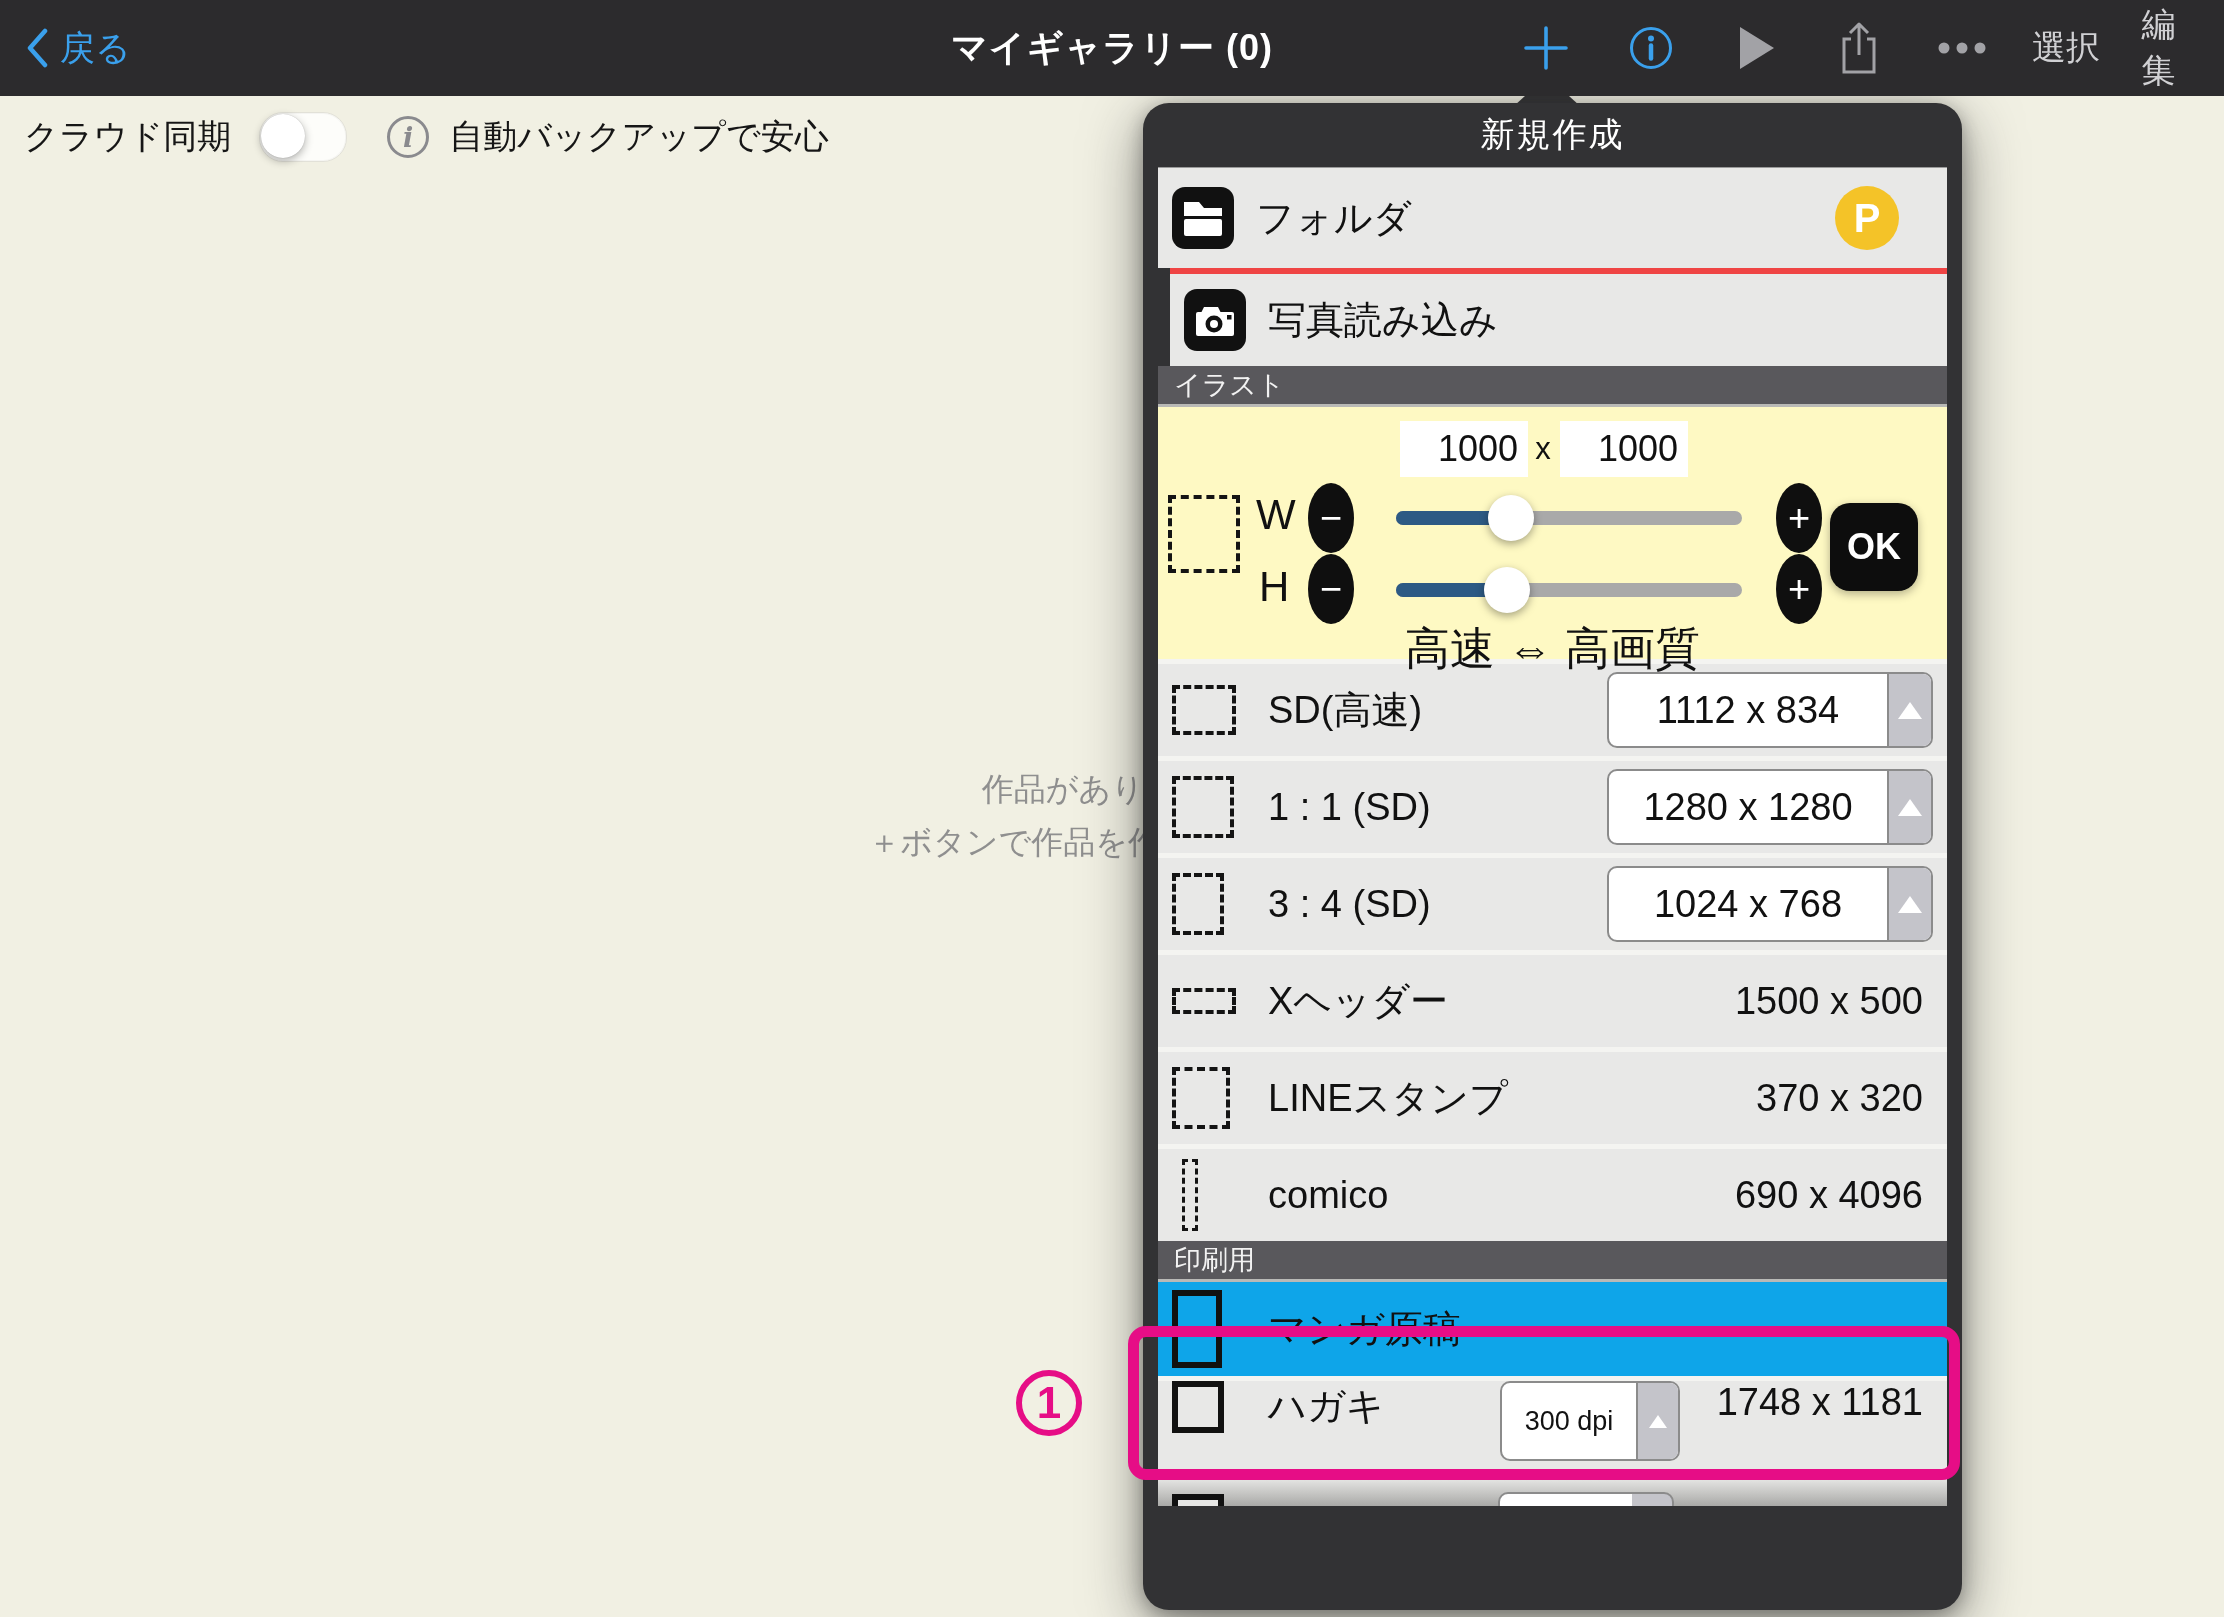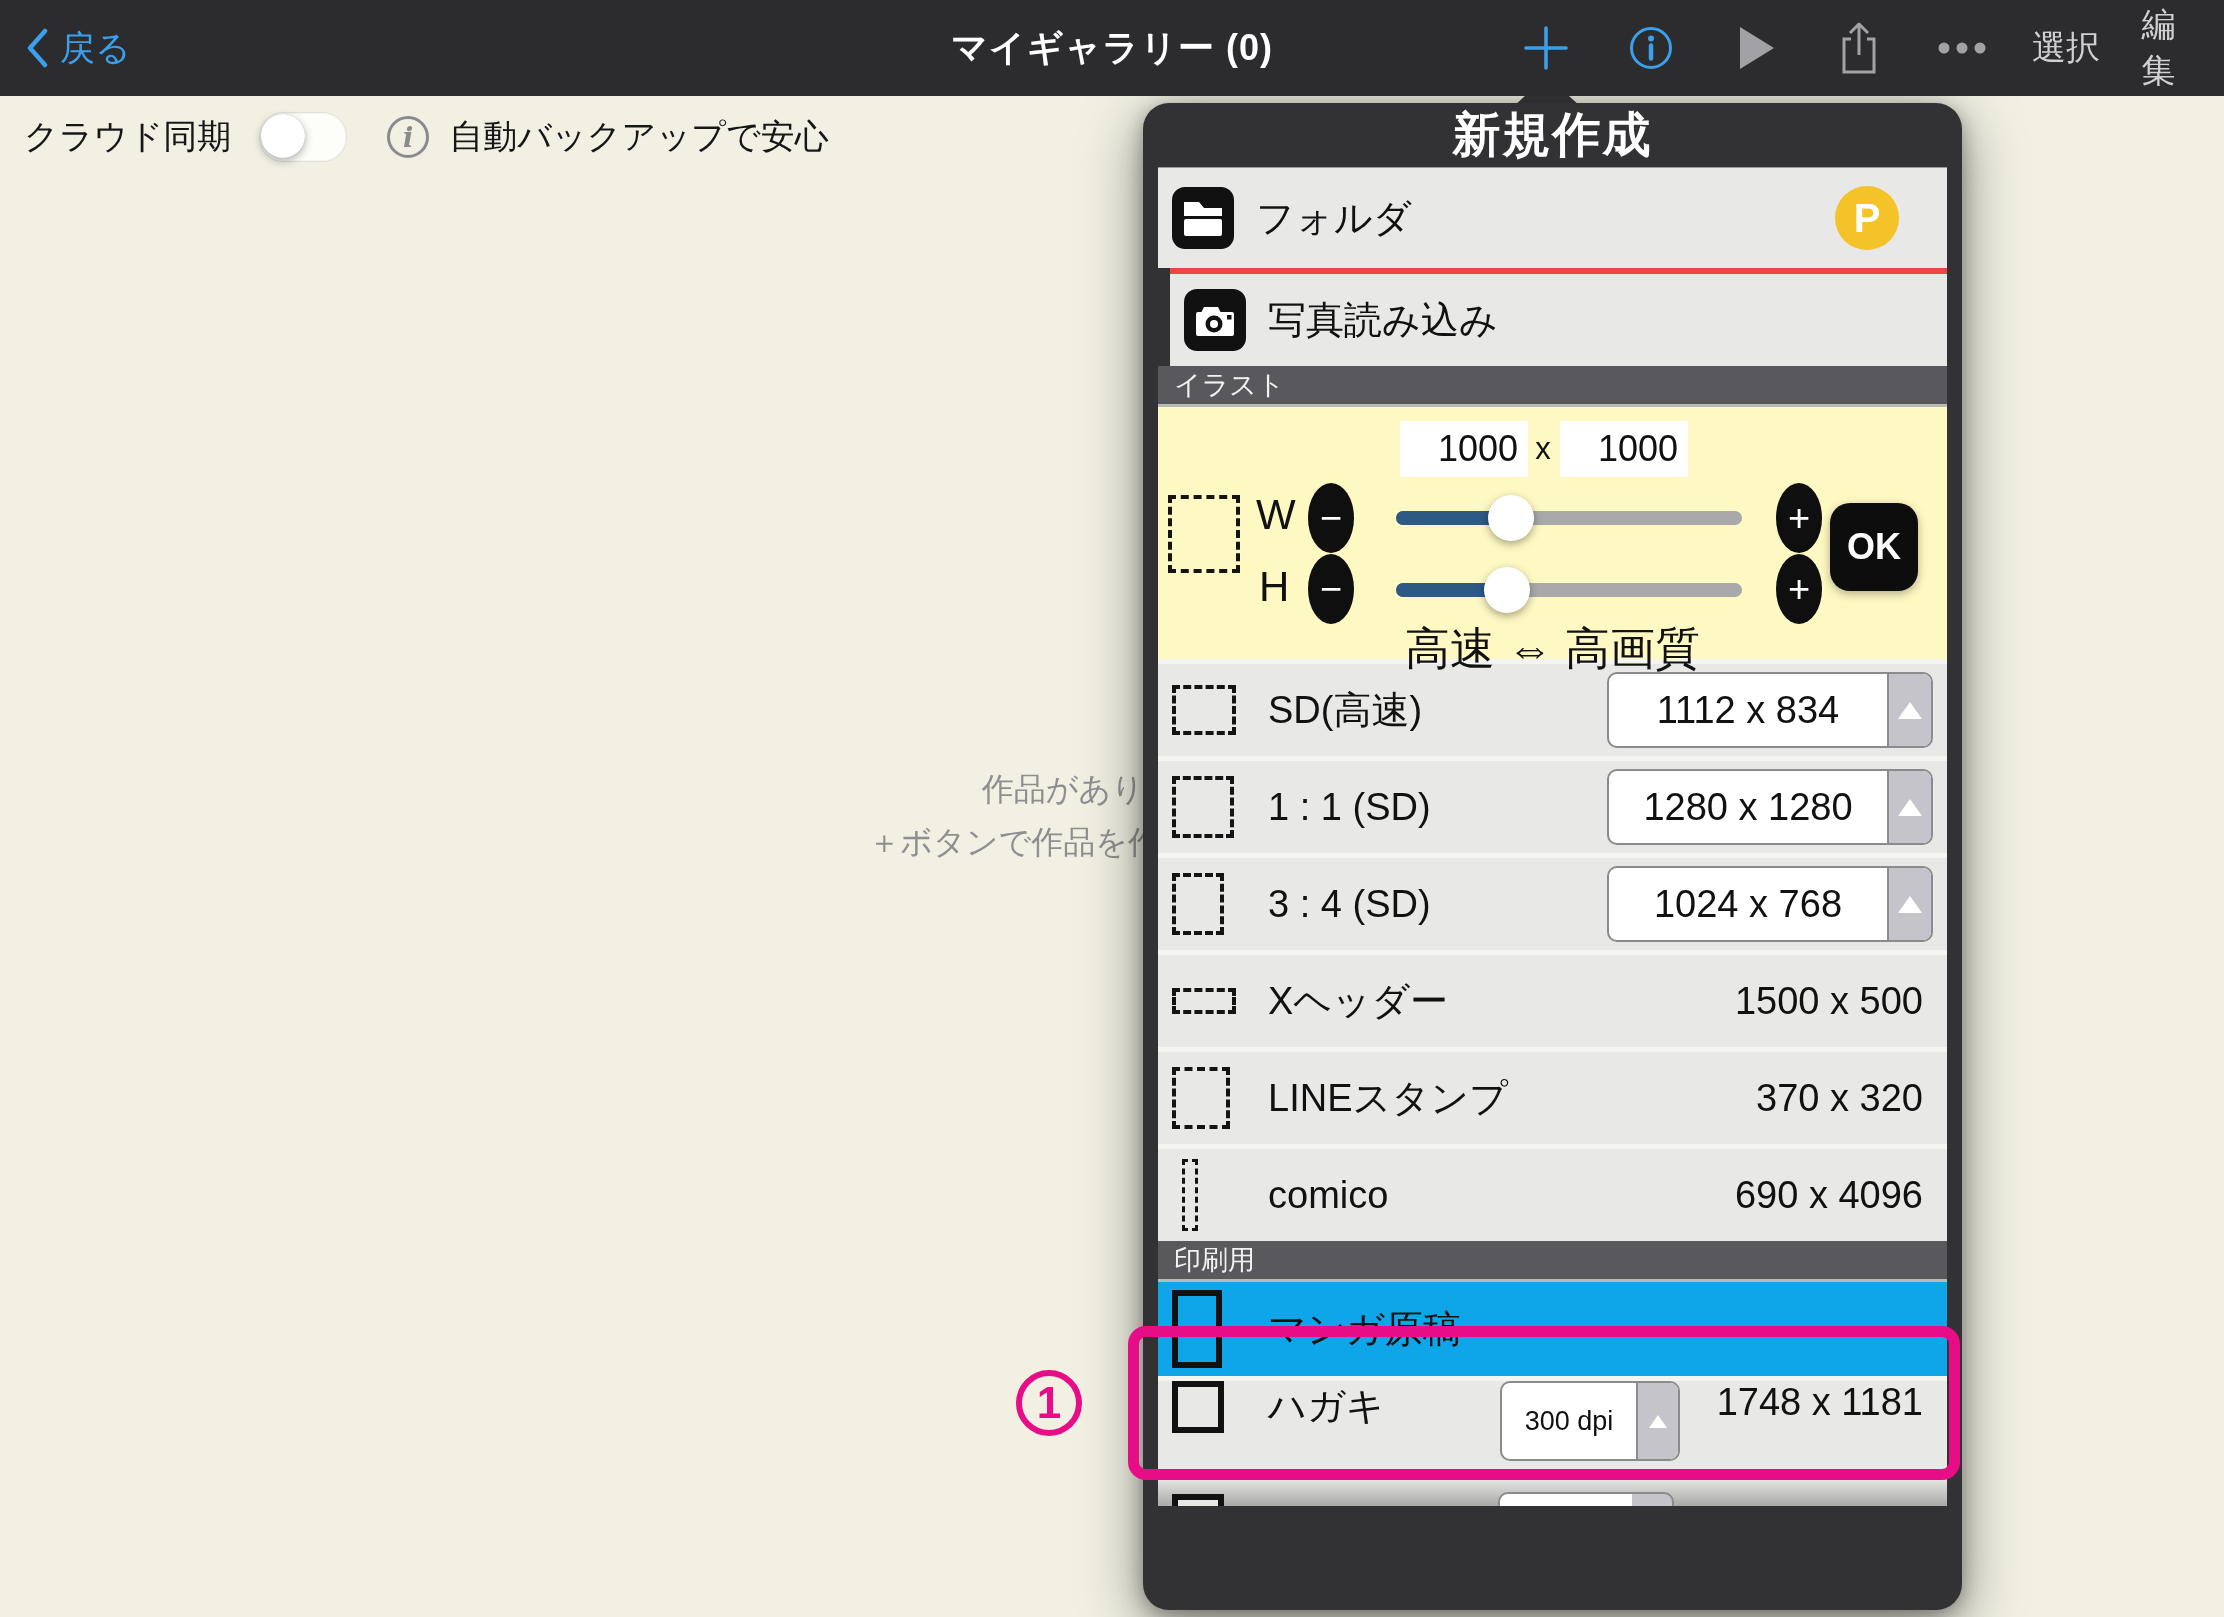--- a/index.html
+++ b/index.html
@@ -21,21 +21,21 @@
   .toggle{margin-left:28px;width:86px;height:48px;border-radius:24px;background:#fdfdfa;border:1px solid #e2e1d8;position:relative;box-shadow:inset 0 0 0 1px rgba(0,0,0,0.03);}
   .knob{position:absolute;left:1px;top:1px;width:44px;height:44px;border-radius:50%;background:#ffffff;box-shadow:0 3px 9px rgba(0,0,0,.30),0 0 1px rgba(0,0,0,.25);}
   .info-gray{margin-left:40px;width:42px;height:42px;border-radius:50%;border:3px solid #8a8a8e;display:flex;align-items:center;justify-content:center;color:#8a8a8e;font-family:"DejaVu Serif",serif;font-style:italic;font-weight:bold;font-size:27px;box-sizing:border-box;}
   .cloud-hint{margin-left:20px;font-size:34px;}
   
   .empty-state{position:absolute;left:412px;top:763px;width:1400px;text-align:center;color:#8f8f8f;font-size:32px;line-height:53px;z-index:1;}
   
   .popup-arrow{position:absolute;left:1514px;top:76px;width:0;height:0;border-left:33px solid transparent;border-right:33px solid transparent;border-bottom:30px solid #323234;z-index:9;}
   .popup{position:absolute;left:1143px;top:103px;width:819px;height:1507px;background:#323234;border-radius:26px;
          box-shadow:0 16px 58px rgba(40,40,40,.55),0 4px 18px rgba(40,40,40,.35);z-index:10;box-sizing:border-box;padding:0 15px 15px;}
-  .popup-title{height:64px;display:flex;align-items:center;justify-content:center;color:#ffffff;font-size:48px;font-weight:bold;letter-spacing:2px;}
+  .popup-title{height:64px;display:flex;align-items:center;justify-content:center;color:#ffffff;font-size:34px;font-weight:normal;letter-spacing:2px;}
   .popup-inner{height:1428px;overflow:hidden;display:flex;flex-direction:column;background:#323234;border-top:1px solid #9a9a9a;}
   .action-row{display:flex;align-items:center;background:#e8e8e7;height:100px;padding:0 16px 0 14px;flex:none;}
   .action-row.second{height:92px;border-top:6px solid #ef4444;margin-left:12px;}
   .sq-icon{width:62px;height:62px;border-radius:13px;background:#111111;display:flex;align-items:center;justify-content:center;flex:none;}
   .action-label{font-size:38px;color:#111111;margin-left:22px;}
   .p-badge{margin-left:auto;margin-right:32px;width:64px;height:64px;border-radius:50%;background:#f4c328;color:#ffffff;font-weight:bold;font-size:40px;display:flex;align-items:center;justify-content:center;flex:none;}
   .sec-header{height:41px;background:#59585c;color:#f2f2f2;font-size:27px;display:flex;align-items:center;padding-left:16px;flex:none;border-bottom:3px solid #b9b9b6;box-sizing:border-box;}
   
   .size-editor{position:relative;height:252px;background:#fef9c3;flex:none;}
   .se-input{position:absolute;top:14px;width:128px;height:56px;background:#ffffff;font-size:36px;color:#111;display:flex;align-items:center;justify-content:flex-end;padding:0 10px;box-sizing:border-box;}

